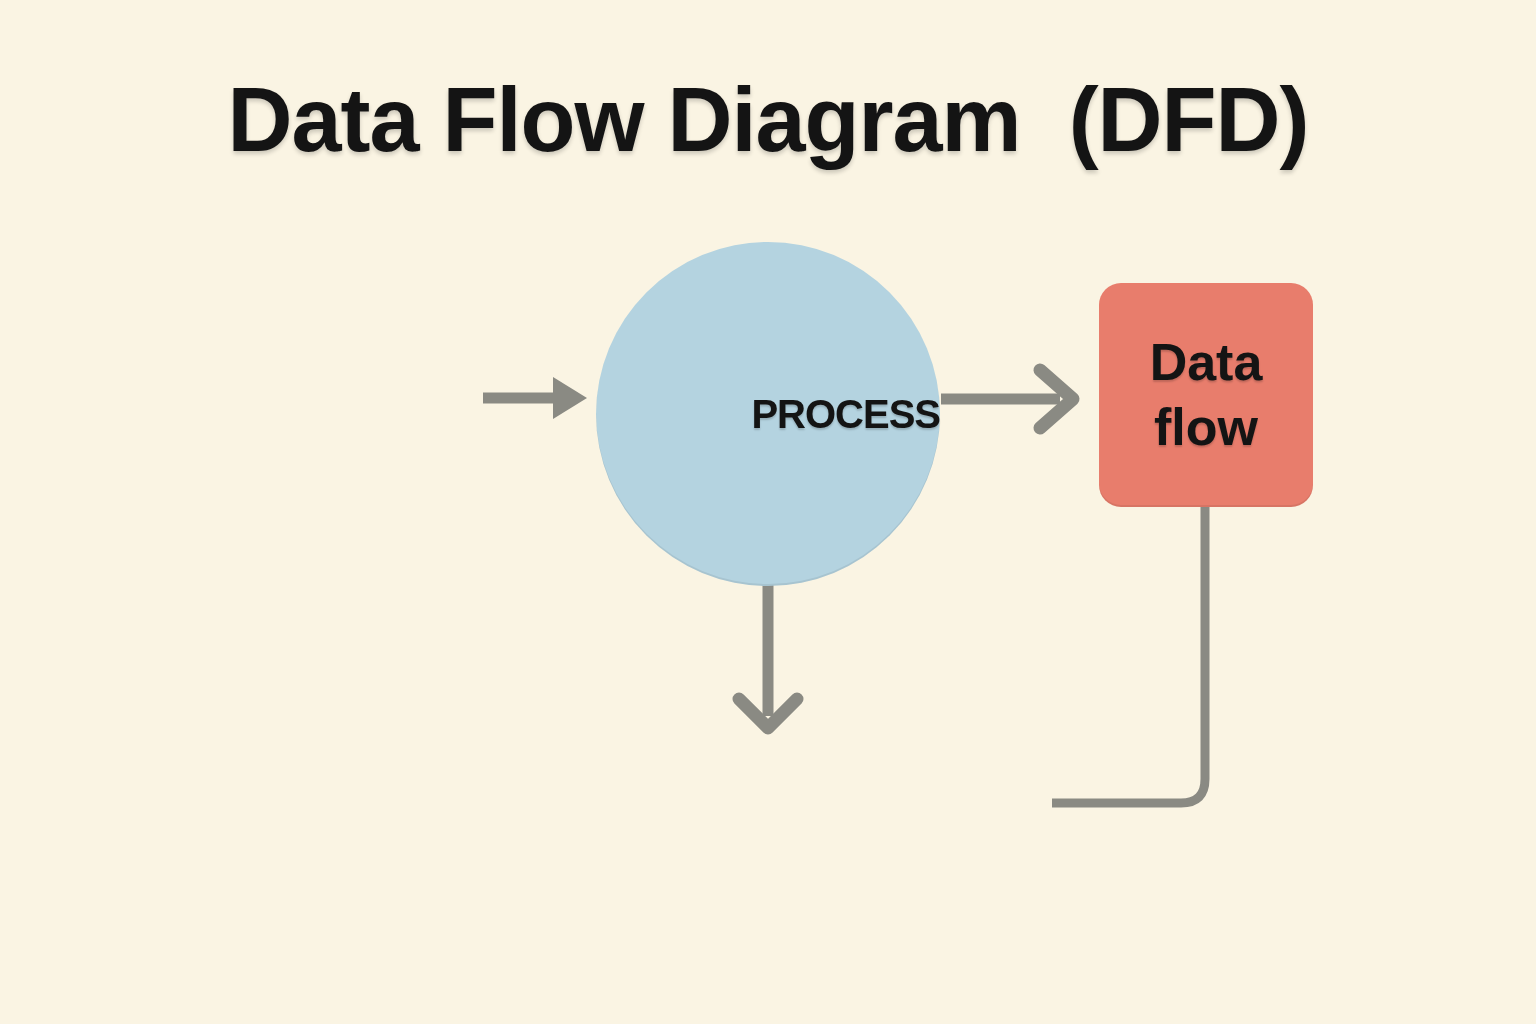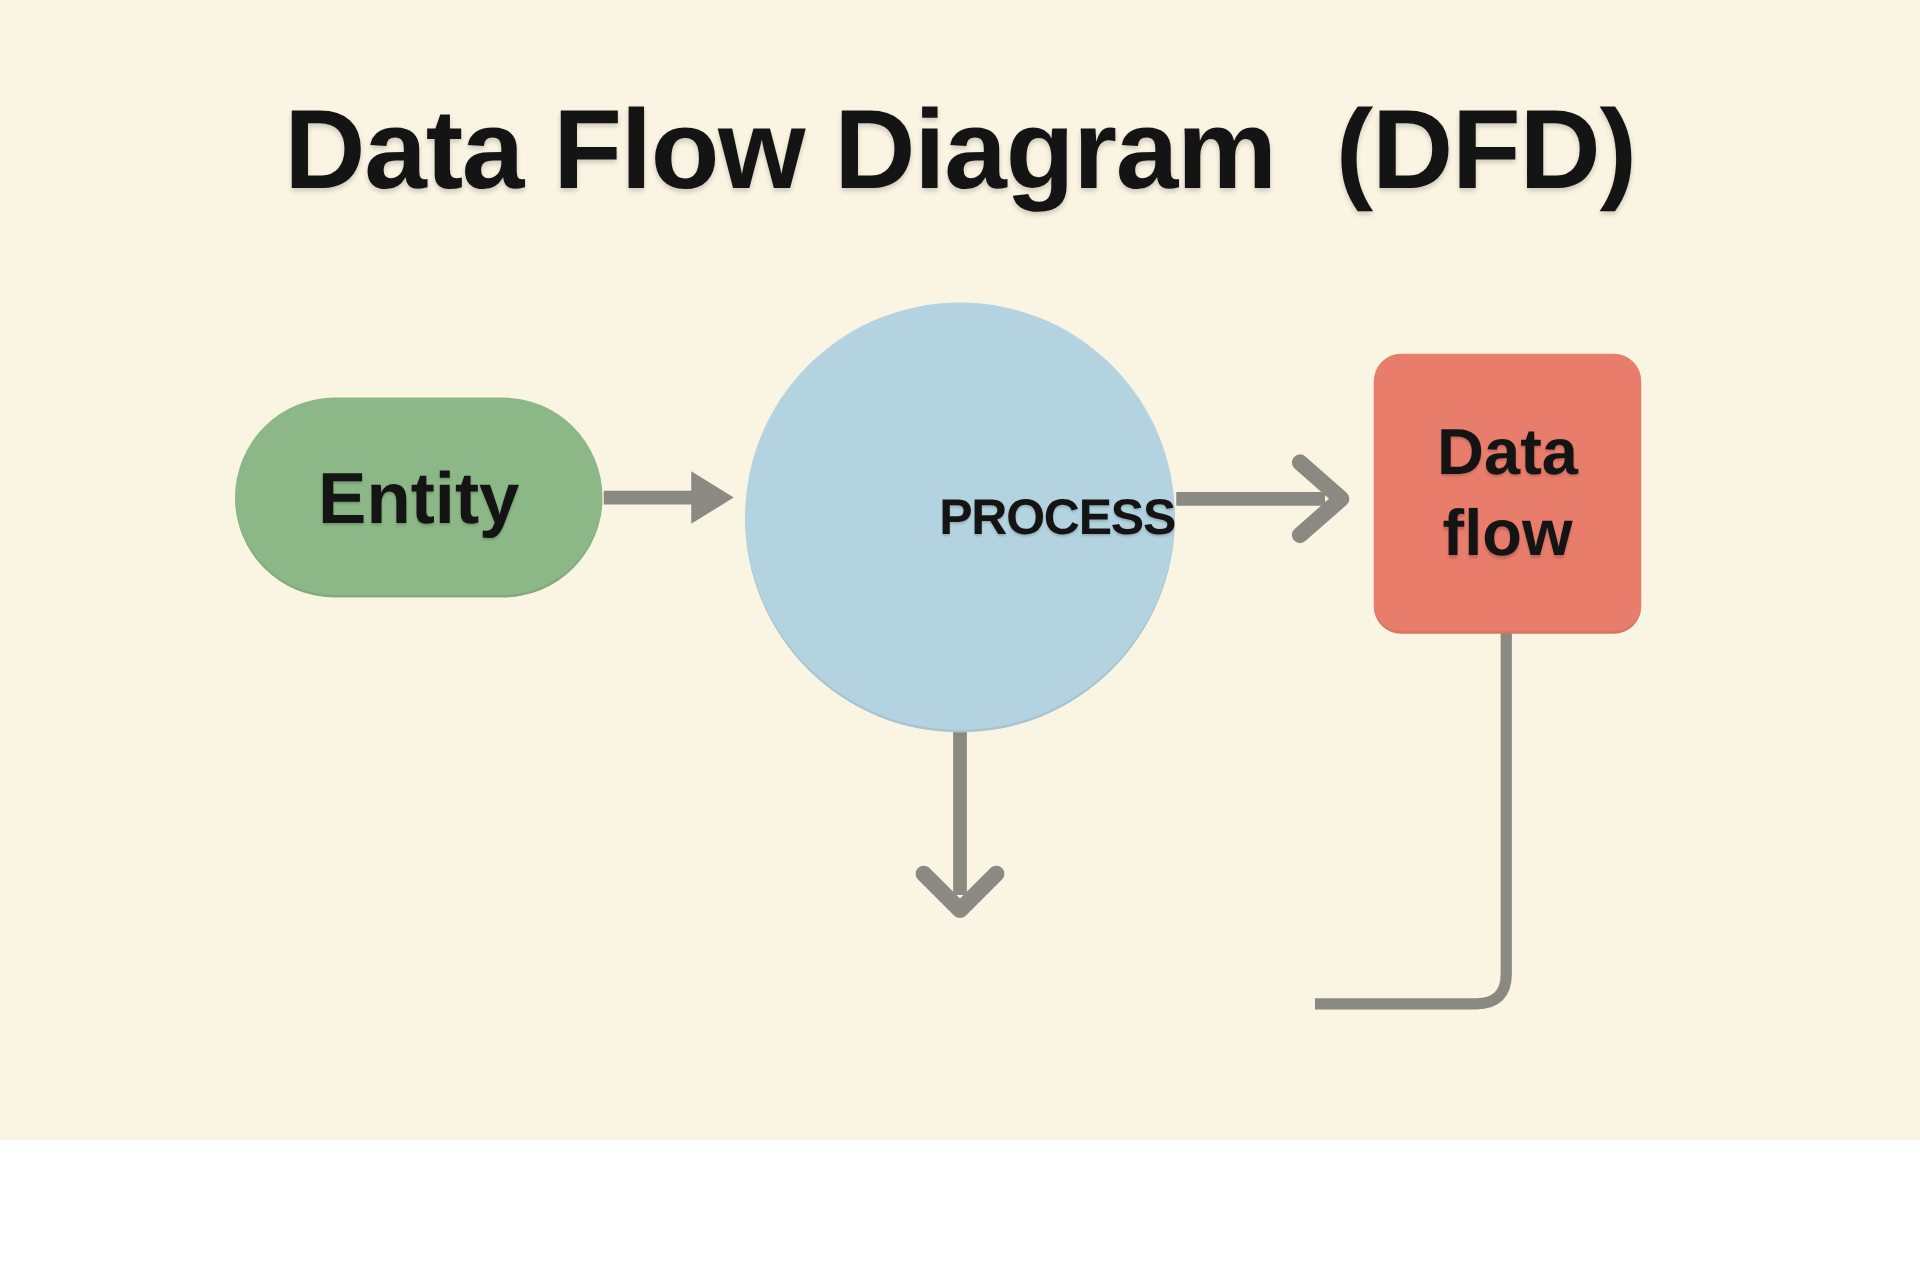--- a/index.html
+++ b/index.html
@@ -3,21 +3,21 @@
 <meta charset="utf-8">
 <style>
   html, body { margin: 0; padding: 0; }
   body {
     font-family: "Liberation Sans", "DejaVu Sans", sans-serif;
     background: #ffffff;
   }
   .canvas {
     position: relative;
     width: 1536px;
-    height: 912px;
+    height: 1024px;
     overflow: hidden;
     background: var(--background, #faf4e3);
   }
   .title {
     position: absolute;
     top: 75px;
     left: 0;
     width: 100%;
     margin: 0;
     text-align: center;
@@ -120,23 +120,20 @@
       <line class="edge-line" x1="941" y1="399" x2="1060" y2="399"></line>
       <polyline class="edge-head-open" points="1040,370 1073,399 1040,428"></polyline>
     </g>
     <g>
       <line class="edge-line" x1="768" y1="578" x2="768" y2="716"></line>
       <polyline class="edge-head-open" points="739,699 768,728 797,699"></polyline>
     </g>
     <path class="edge-elbow" d="M 1205 505 L 1205 779 Q 1205 803 1181 803 L 1052 803"></path>
   </svg>
 
-  <div class="node node-entity">
-    <span class="node-label">Entity</span>
-  </div>
 
   <div class="node node-process">
     <span class="node-label">PROCESS</span>
   </div>
 
   <div class="node node-data-store">
     <span class="node-label">Data flow</span>
   </div>
 
 

